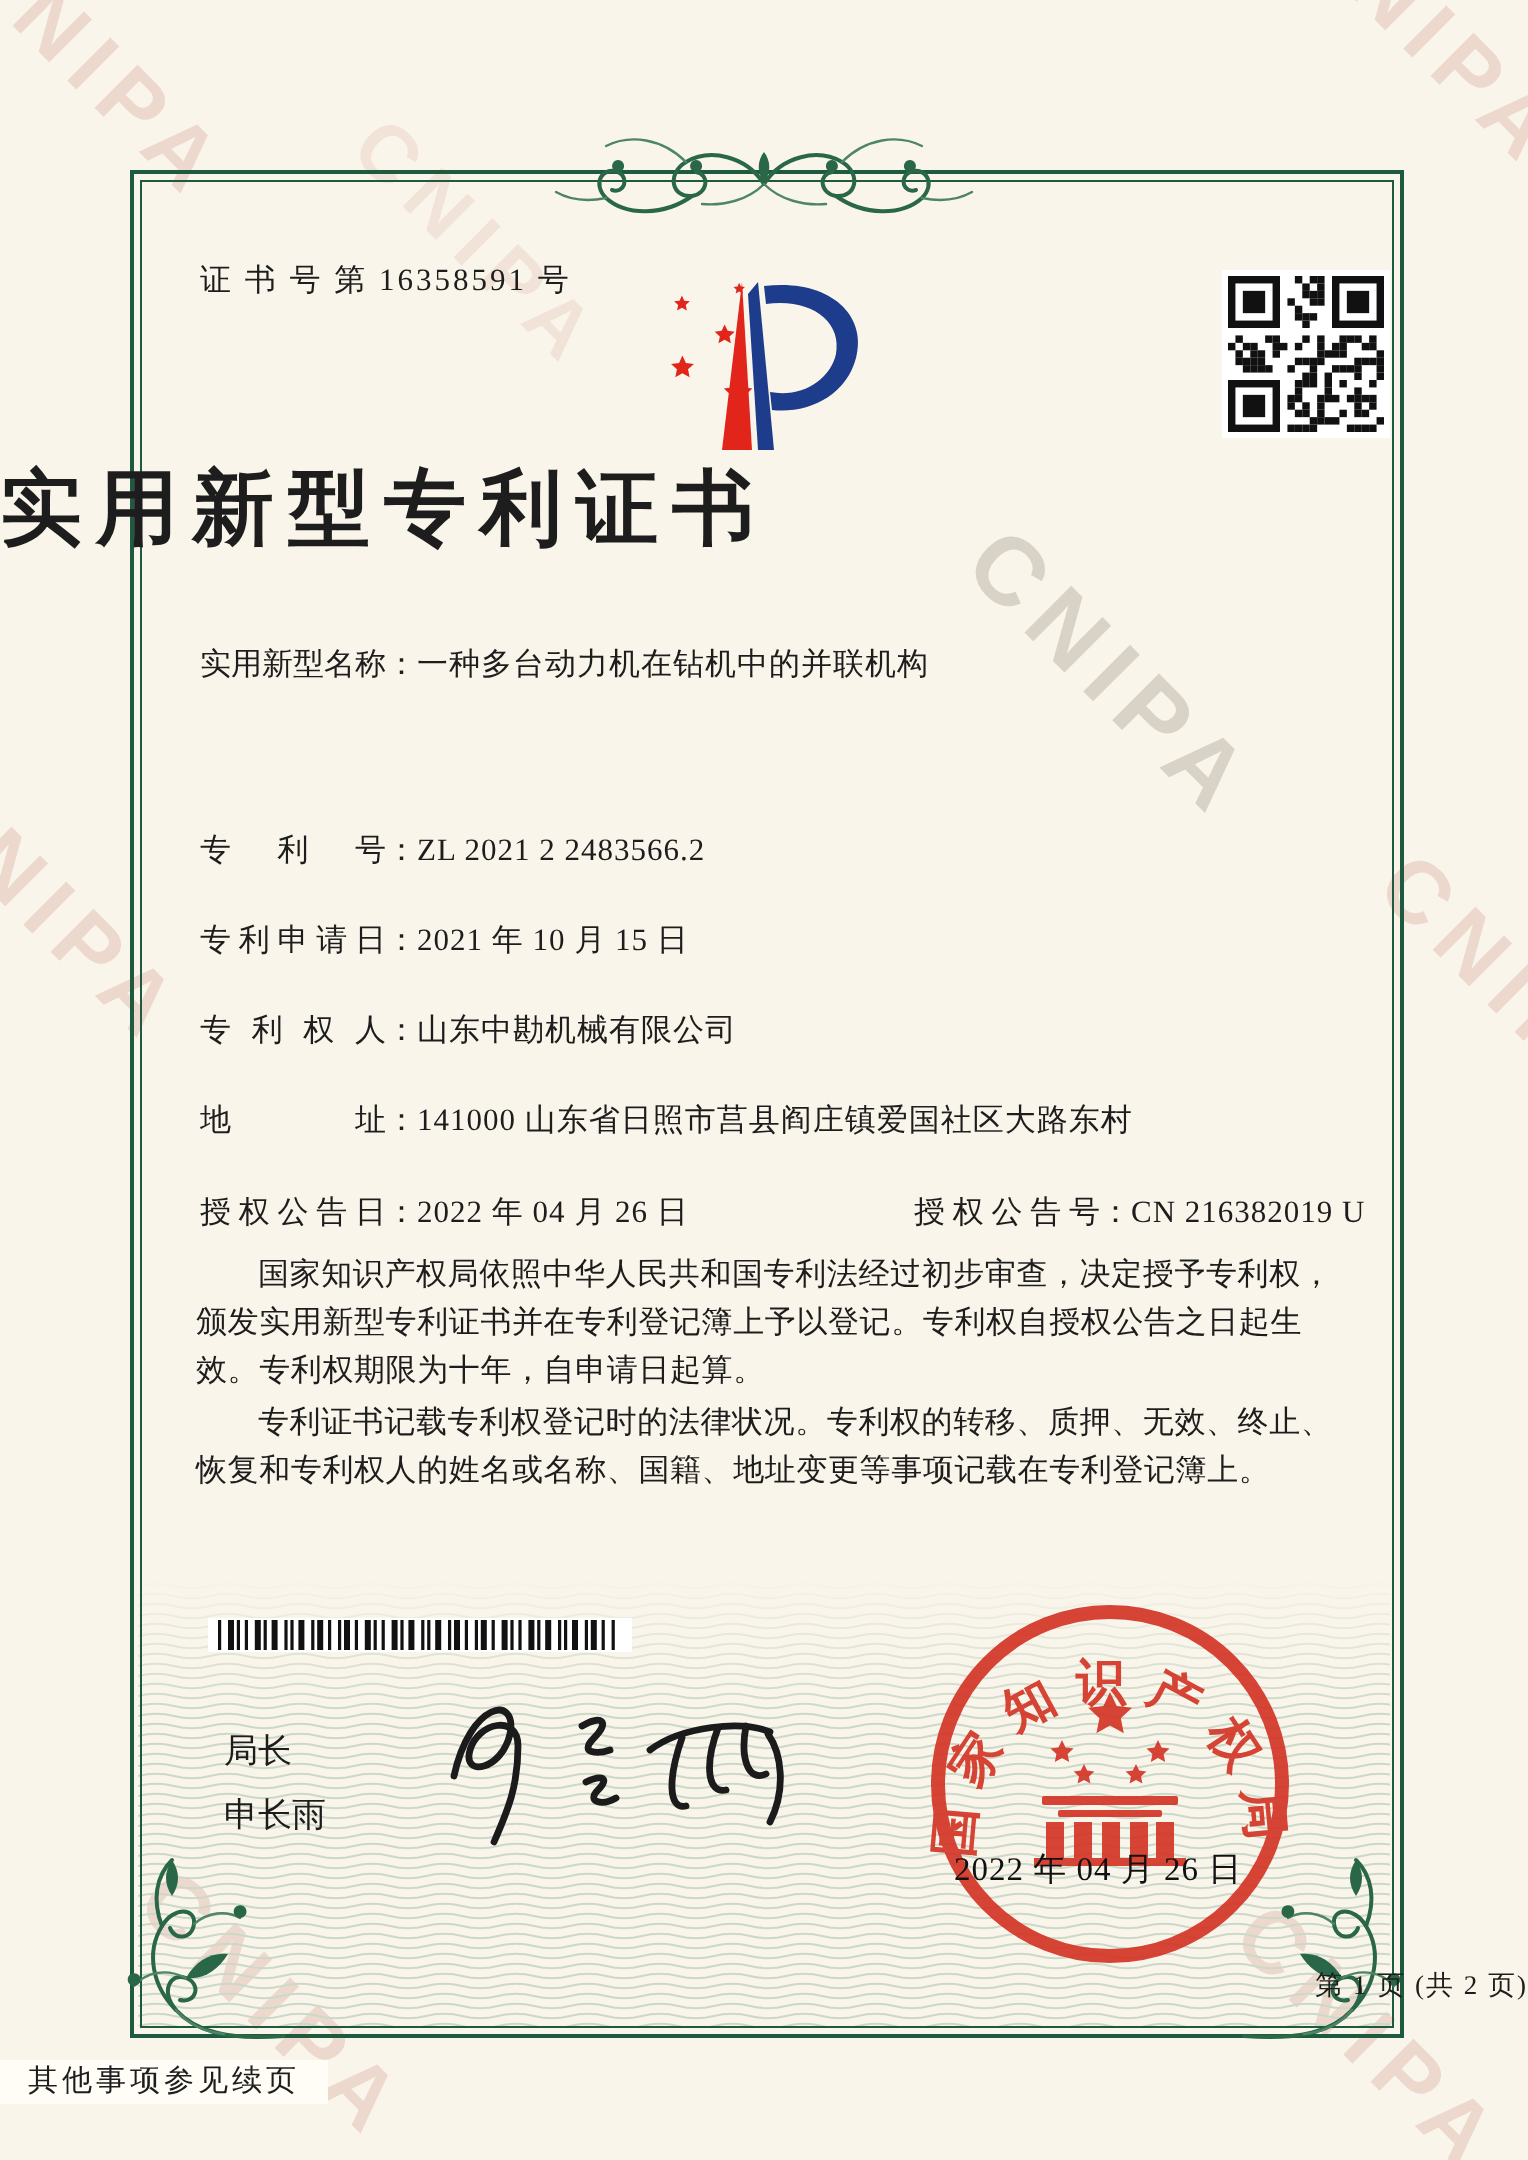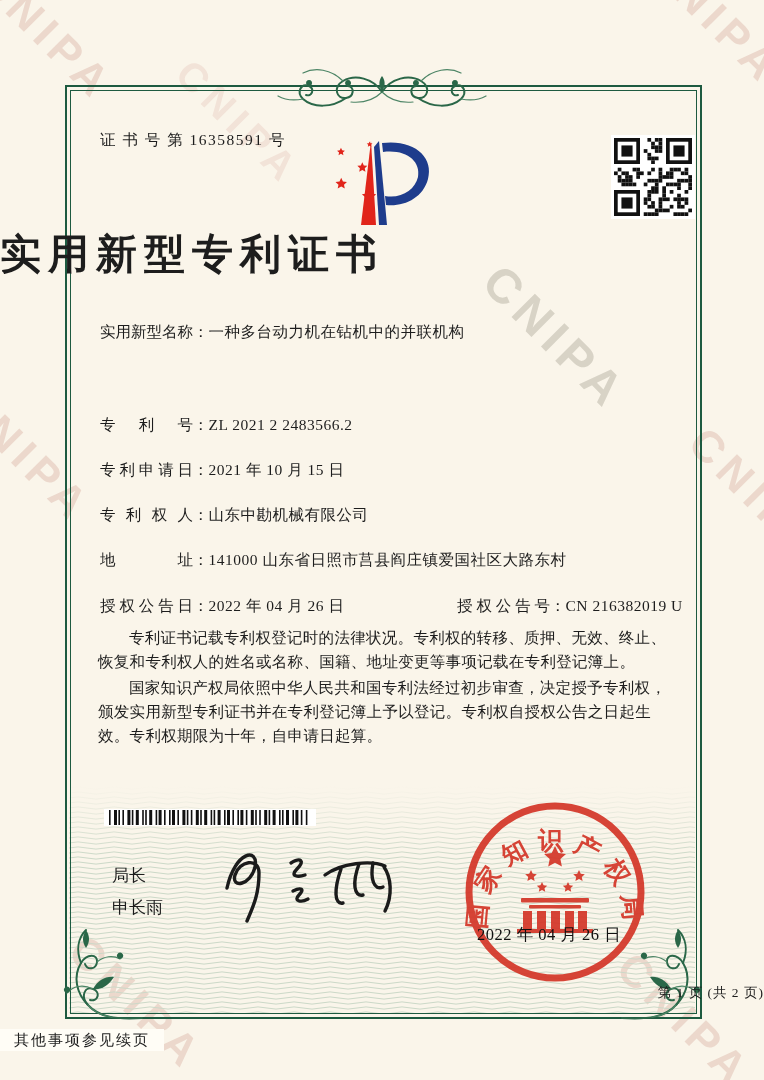--- a/index.html
+++ b/index.html
@@ -349,22 +349,22 @@
     <span class="flabel">地址</span><span>：</span><span class="fvalue">141000 山东省日照市莒县阎庄镇爱国社区大路东村</span>
   </div>
   <div class="field" style="top:596px">
     <span class="flabel">授权公告日</span><span>：</span><span class="fvalue">2022 年 04 月 26 日</span>
     <span class="field2">
       <span class="flabel">授权公告号</span><span>：</span><span class="fvalue">CN 216382019 U</span>
     </span>
   </div>
 
   <div class="body-text">
+    <p>国家知识产权局依照中华人民共和国专利法经过初步审查，决定授予专利权，颁发实用新型专利证书并在专利登记簿上予以登记。专利权自授权公告之日起生效。专利权期限为十年，自申请日起算。</p>
     <p>专利证书记载专利权登记时的法律状况。专利权的转移、质押、无效、终止、恢复和专利权人的姓名或名称、国籍、地址变更等事项记载在专利登记簿上。</p>
-    <p>国家知识产权局依照中华人民共和国专利法经过初步审查，决定授予专利权，颁发实用新型专利证书并在专利登记簿上予以登记。专利权自授权公告之日起生效。专利权期限为十年，自申请日起算。</p>
   </div>
 
   <svg class="barcode" id="barcode" width="206" height="15" viewBox="0 0 206 15">
       <rect x="2.0" y="0" width="1.6" height="15"></rect>
       <rect x="7.0" y="0" width="3" height="15"></rect>
       <rect x="11.4" y="0" width="1.6" height="15"></rect>
       <rect x="15.4" y="0" width="1.6" height="15"></rect>
       <rect x="20.4" y="0" width="3" height="15"></rect>
       <rect x="24.8" y="0" width="1.6" height="15"></rect>
       <rect x="28.8" y="0" width="3" height="15"></rect>

